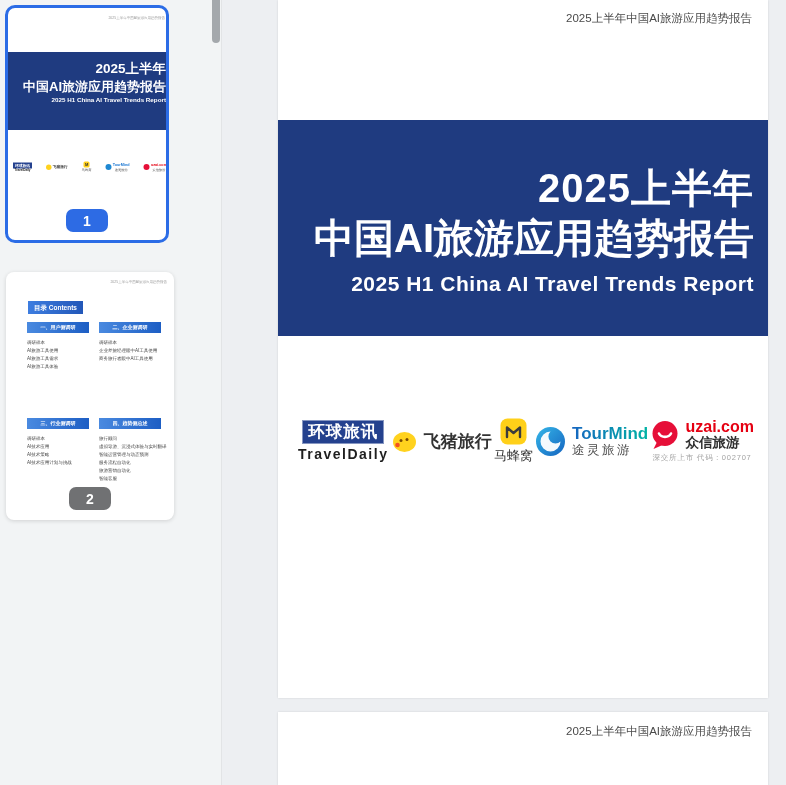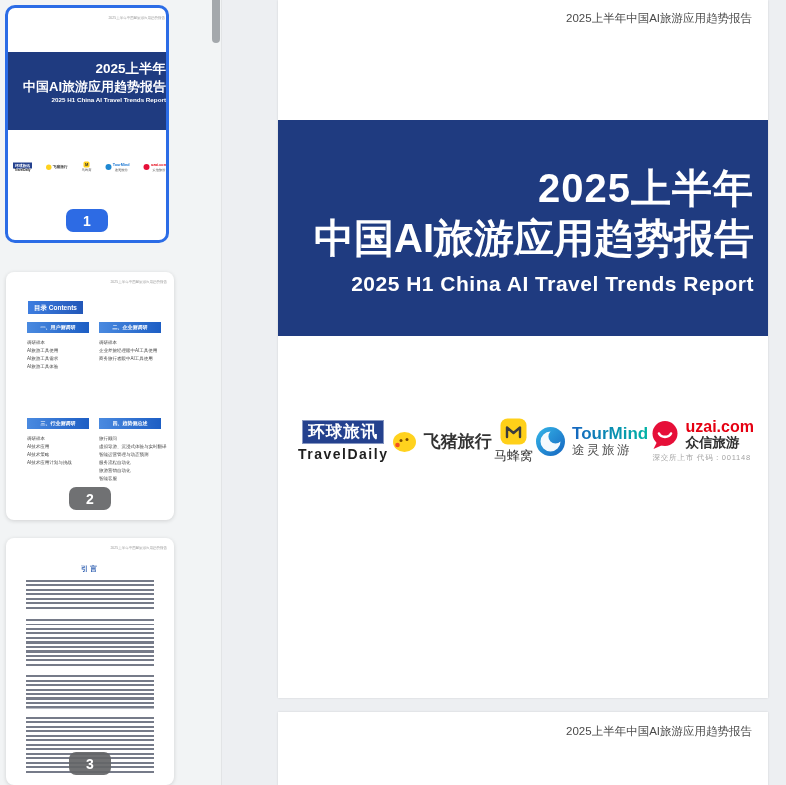--- a/index.html
+++ b/index.html
@@ -206,31 +206,20 @@
           <div class="toc-item">虚拟导游、沉浸式体验与实时翻译</div>
           <div class="toc-item">智能运营管理与动态预测</div>
           <div class="toc-item">服务流程自动化</div>
           <div class="toc-item">旅游营销自动化</div>
           <div class="toc-item">智能客服</div>
         </div>
       </div>
       <div class="badge gray">2</div>
     </div>
 
-    <div class="thumb t3">
-      <div class="mini">
-        <div class="mini-header">2025上半年中国AI旅游应用趋势报告</div>
-        <div class="mini-intro-title">引言</div>
-        <div class="skel p1"></div>
-        <div class="skel p2"></div>
-        <div class="skel p3"></div>
-        <div class="skel p4"></div>
-      </div>
-      <div class="badge gray">3</div>
-    </div>
 
     <div class="sb-scroll"></div>
   </aside>
 
   <main class="viewer">
 
     <section class="page page1">
       <div class="page-header">2025上半年中国AI旅游应用趋势报告</div>
 
       <div class="banner">
@@ -286,21 +275,21 @@
             <svg width="30" height="31" viewBox="0 0 30 31">
               <circle cx="15" cy="13.5" r="12.5" fill="#E60F38"></circle>
               <path d="M7 22 L3.5 29 L12.5 25 Z" fill="#E60F38"></path>
               <path d="M9 13.5 a6.5 5.5 0 0 0 12 0" fill="none" stroke="#ffffff" stroke-width="2.6" stroke-linecap="round"></path>
             </svg>
             <span class="uz-col">
               <span class="uz-en">uzai.com</span>
               <span class="uz-cn">众信旅游</span>
             </span>
           </div>
-          <span class="uz-note">深交所上市 代码：001148</span>
+          <span class="uz-note">深交所上市 代码：002707</span>
         </div>
 
       </div>
     </section>
 
     <section class="page page2">
       <div class="page-header">2025上半年中国AI旅游应用趋势报告</div>
     </section>
 
   </main>

